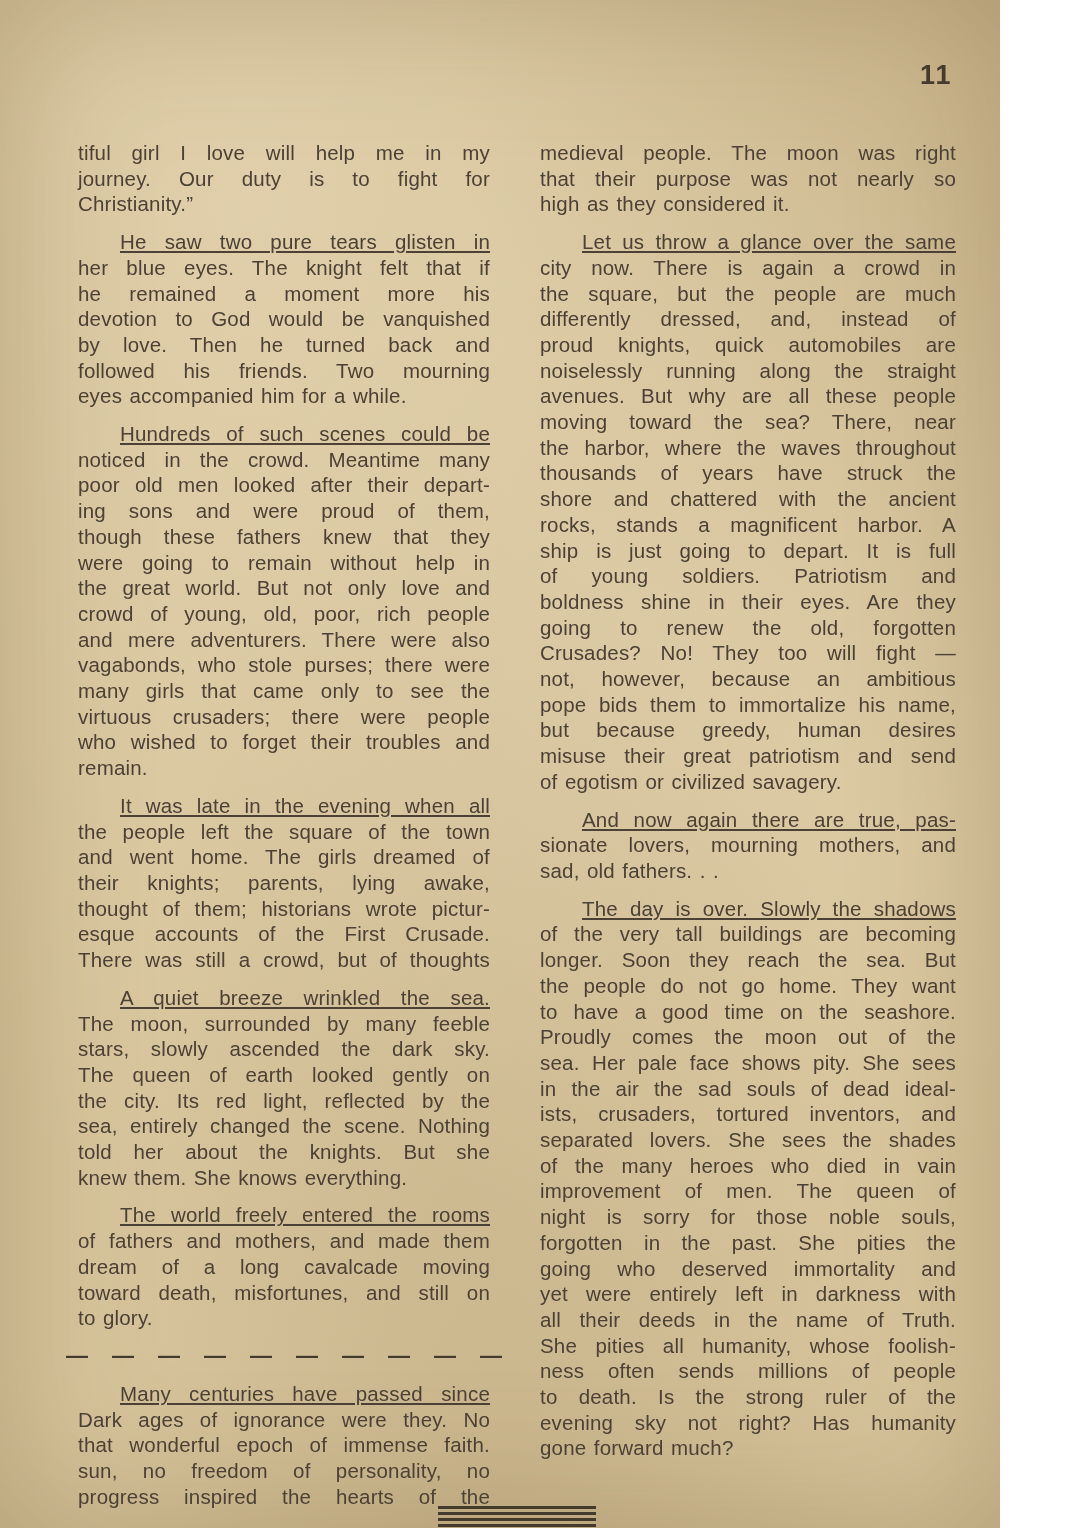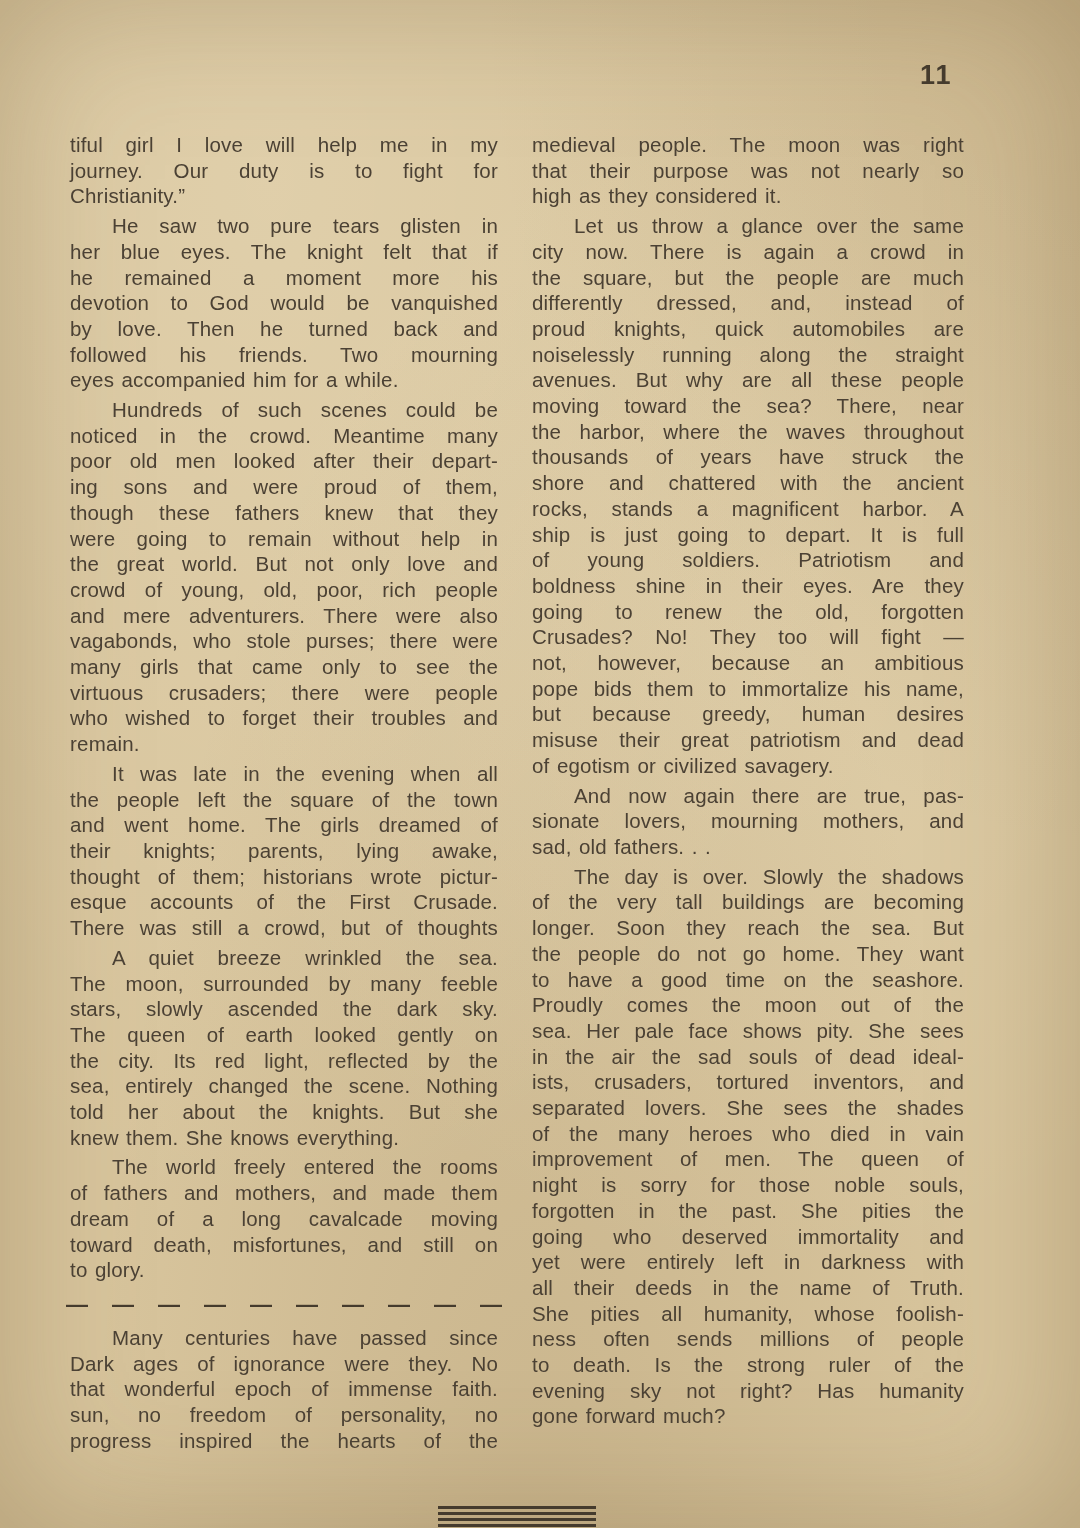--- a/index.html
+++ b/index.html
@@ -1,53 +1,53 @@
 <!DOCTYPE html>
 <html><head>
 <meta charset="utf-8">
 <style>
   html, body { margin: 0; padding: 0; }
   .page {
     position: relative;
-    width: 1080px;
+    width: 1000px;
     height: 1528px;
     background-color: #d8c59d;
     background-image:
       radial-gradient(ellipse at 25% 12%, rgba(255,246,222,0.20), transparent 55%),
       radial-gradient(ellipse at 72% 45%, rgba(255,246,222,0.14), transparent 50%),
       radial-gradient(ellipse at 50% 112%, rgba(120,92,50,0.16), transparent 60%),
       radial-gradient(ellipse at 102% -2%, rgba(130,100,60,0.14), transparent 40%);
     box-shadow: inset 0 0 150px rgba(108,84,44,0.32);
     overflow: hidden;
     font-family: "Liberation Sans", sans-serif;
     color: #4b4134;
   }
   .column {
     position: absolute;
     top: 128px;
     width: 436px;
   }
   #left-col  { left: 66px; }
   #right-col { left: 528px; width: 440px; }
-  .paragraph { margin: 4px; }
+  .paragraph { margin: 12px; }
   .line {
     font-size: 20.5px;
     line-height: 25.7px;
     letter-spacing: 0.2px;
     word-spacing: 1.5px;
     text-align: justify;
     text-align-last: justify;
     -moz-text-align-last: justify;
     white-space: normal;
   }
   .line.last {
     text-align-last: left;
     -moz-text-align-last: left;
   }
-  .line.indent { padding-left: 42px; }
+  .line.indent { padding-left: 42px; text-decoration: underline; }
   .page-number {
     position: absolute;
     top: 60px;
     left: 920px;
     font-size: 27px;
     font-weight: bold;
     letter-spacing: 2px;
     color: #453b2d;
   }
   .dashed-divider {
@@ -160,21 +160,21 @@
         <div class="line">shore and chattered with the ancient</div>
         <div class="line">rocks, stands a magnificent harbor. A</div>
         <div class="line">ship is just going to depart. It is full</div>
         <div class="line">of young soldiers. Patriotism and</div>
         <div class="line">boldness shine in their eyes. Are they</div>
         <div class="line">going to renew the old, forgotten</div>
         <div class="line">Crusades? No! They too will fight —</div>
         <div class="line">not, however, because an ambitious</div>
         <div class="line">pope bids them to immortalize his name,</div>
         <div class="line">but because greedy, human desires</div>
-        <div class="line">misuse their great patriotism and dead</div>
+        <div class="line">misuse their great patriotism and send</div>
         <div class="line last">of egotism or civilized savagery.</div>
       </div>
       <div class="paragraph">
         <div class="line indent">And now again there are true, pas-</div>
         <div class="line">sionate lovers, mourning mothers, and</div>
         <div class="line last">sad, old fathers. . .</div>
       </div>
       <div class="paragraph">
         <div class="line indent">The day is over. Slowly the shadows</div>
         <div class="line">of the very tall buildings are becoming</div>

